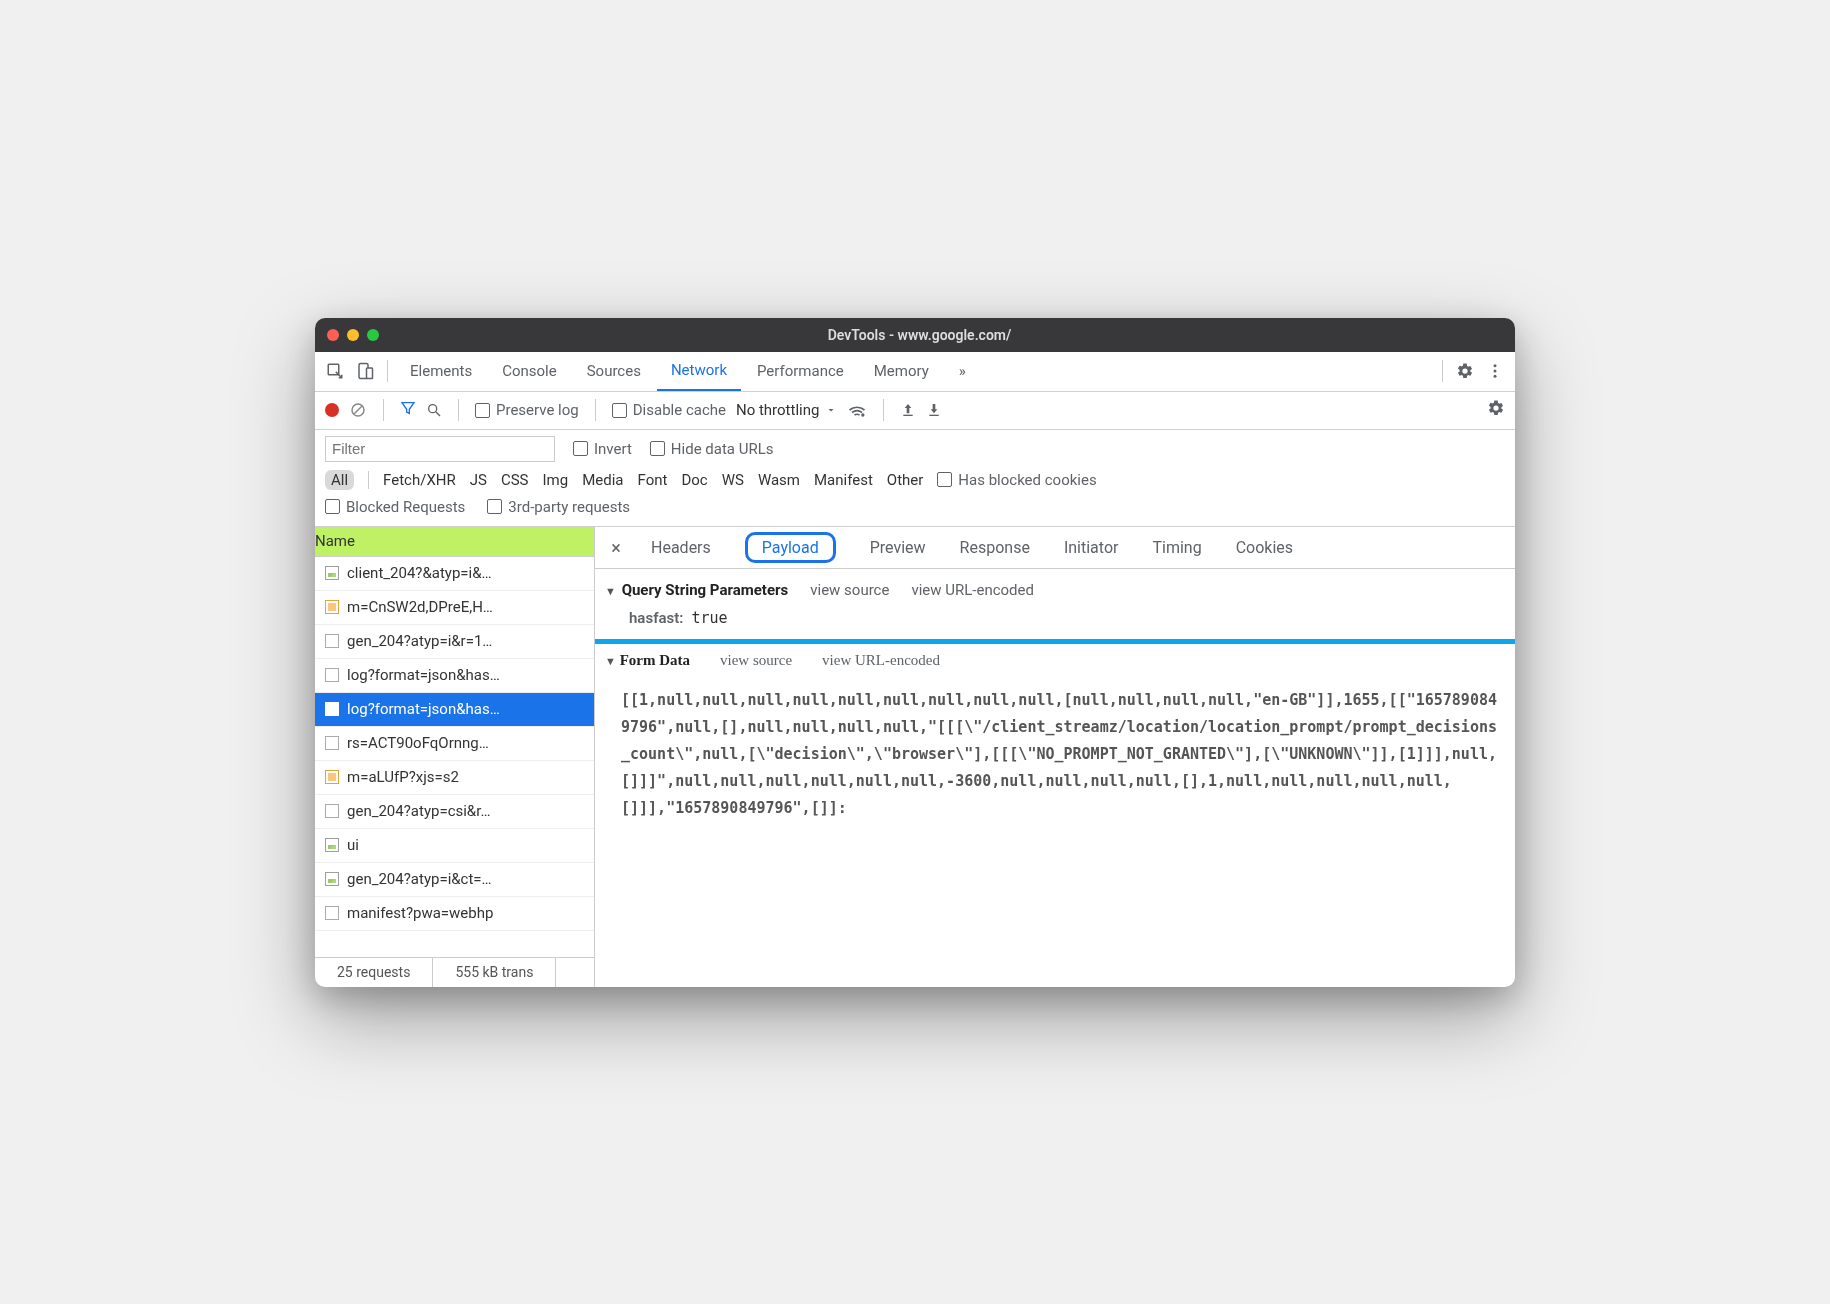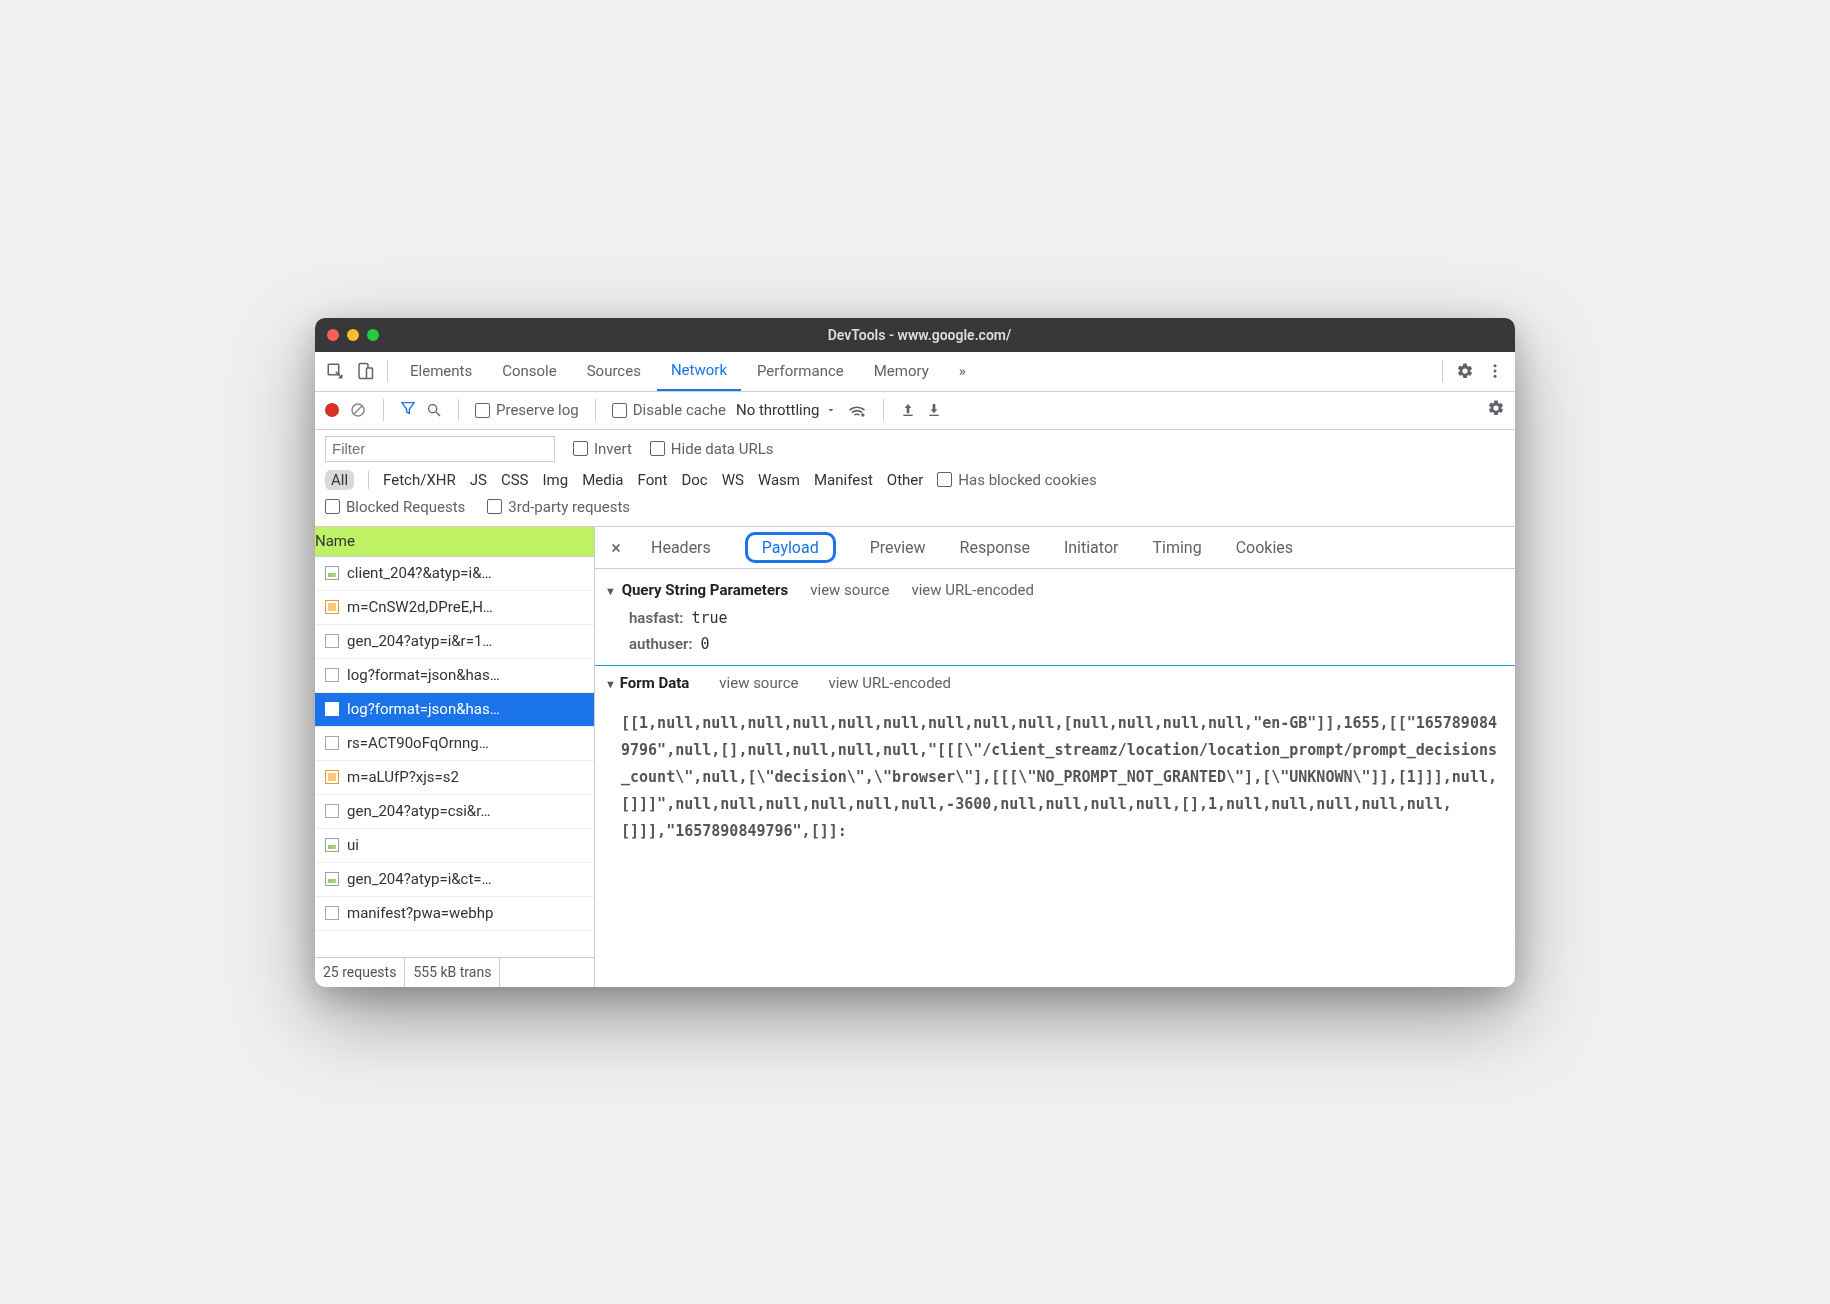--- a/index.html
+++ b/index.html
@@ -114,21 +114,21 @@
   .req-item .ficon.img::after {
     content:""; position:absolute; left:2px; right:2px; top:6px; bottom:2px;
     background:linear-gradient(135deg,#9ccc65 50%, #aed581 50%);
   }
   .req-item.selected .ficon { border-color:#fff; }
   .req-item span { overflow:hidden; text-overflow:ellipsis; }
   .req-footer {
     height:30px; border-top:1px solid #ccc; display:flex; align-items:center;
     font-size:14px; color:#555;
   }
-  .req-footer > div { padding:0 8px; border-right:1px solid #ccc; height:100%; display:flex; align-items:center;text-align:center; }
+  .req-footer > div { padding:0 22px; border-right:1px solid #ccc; height:100%; display:flex; align-items:center;text-align:center; }
 
   
   .detail { flex:1; display:flex; flex-direction:column; overflow:hidden;}
   .detail-tabs {
     display:flex; align-items:center; height:42px; gap:10px; padding:0 8px;
     border-bottom:1px solid #ccc; font-size:16px; color:#5f6368;
   }
   .detail-tabs .close { width:26px; text-align:center; cursor:pointer; font-size:18px; color:#666;}
   .detail-tab { padding:4px 12px; cursor:pointer; color:#5f6368; }
   .detail-tab.active {
@@ -388,27 +388,23 @@
         <div class="section-head">
           <span><span class="tri">▼</span> <span class="title">Query String Parameters</span></span>
           <span class="link">view source</span>
           <span class="link">view URL-encoded</span>
         </div>
         <div id="query-kv">
             <div class="kv">
               <span class="k">hasfast:</span>
               <span class="v">true</span>
             </div>
-            <div class="kv">
-              <span class="k">authuser:</span>
-              <span class="v">0</span>
-            </div>
-          </div>
-
-        <div class="formdata-head" style="border-top:1px solid #0ea5e9; margin-top:8px;">
+          </div>
+
+        <div class="formdata-head" style="border-top:5px solid #0ea5e9; margin-top:8px;font-family:Liberation Serif, serif;">
           <span><span class="tri">▼</span> <span class="title">Form Data</span></span>
           <span class="link">view source</span>
           <span class="link">view URL-encoded</span>
         </div>
         <div class="formdata" style="border-top:none;margin-top:0;">[[1,null,null,null,null,null,null,null,null,null,[null,null,null,null,"en-GB"]],1655,[["1657890849796",null,[],null,null,null,null,"[[[\"/client_streamz/location/location_prompt/prompt_decisions_count\",null,[\"decision\",\"browser\"],[[[\"NO_PROMPT_NOT_GRANTED\"],[\"UNKNOWN\"]],[1]]],null,[]]]",null,null,null,null,null,null,-3600,null,null,null,null,[],1,null,null,null,null,null,[]]],"1657890849796",[]]:</div>
       </div>
     </div>
   </div>
 
 </div>

